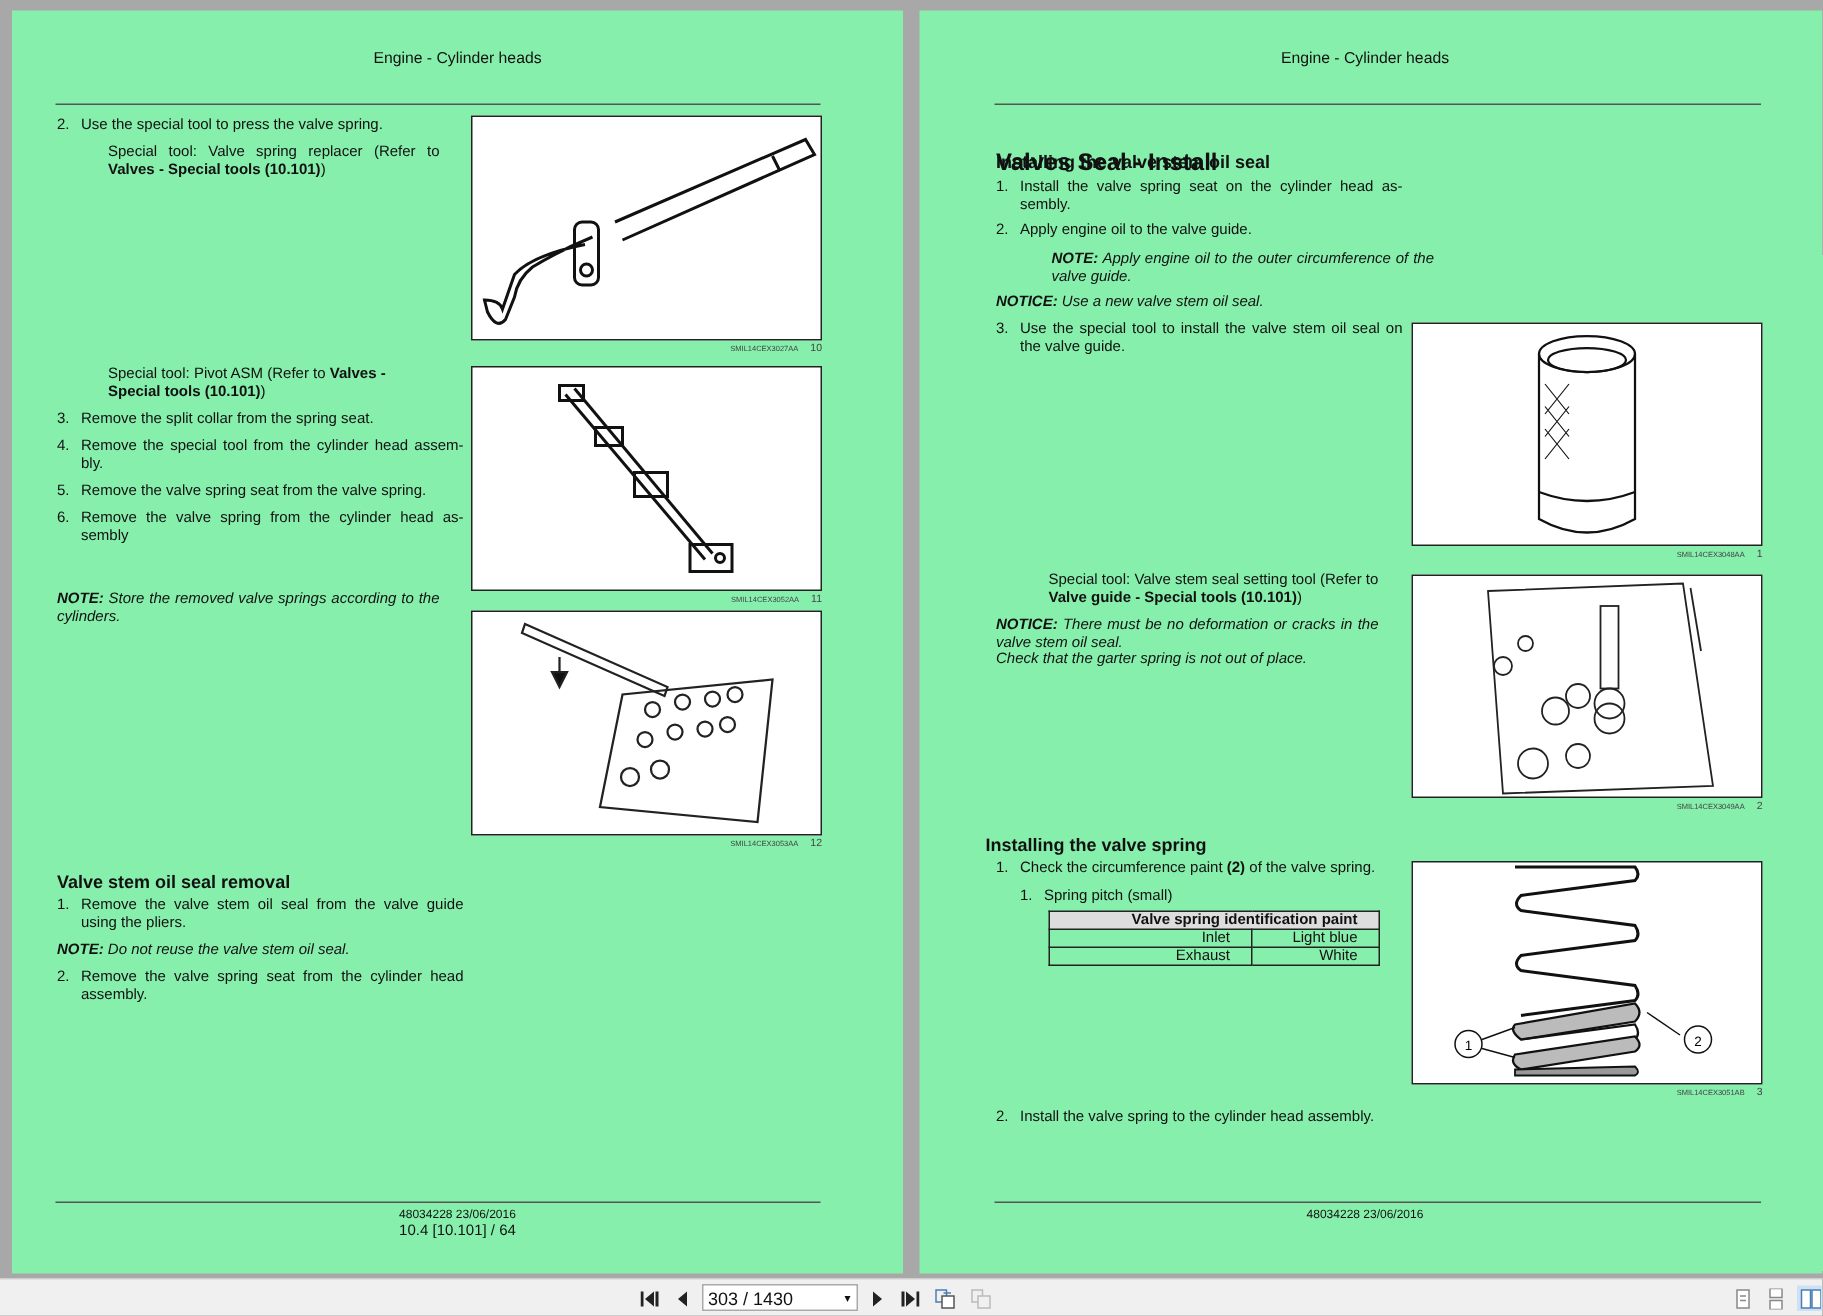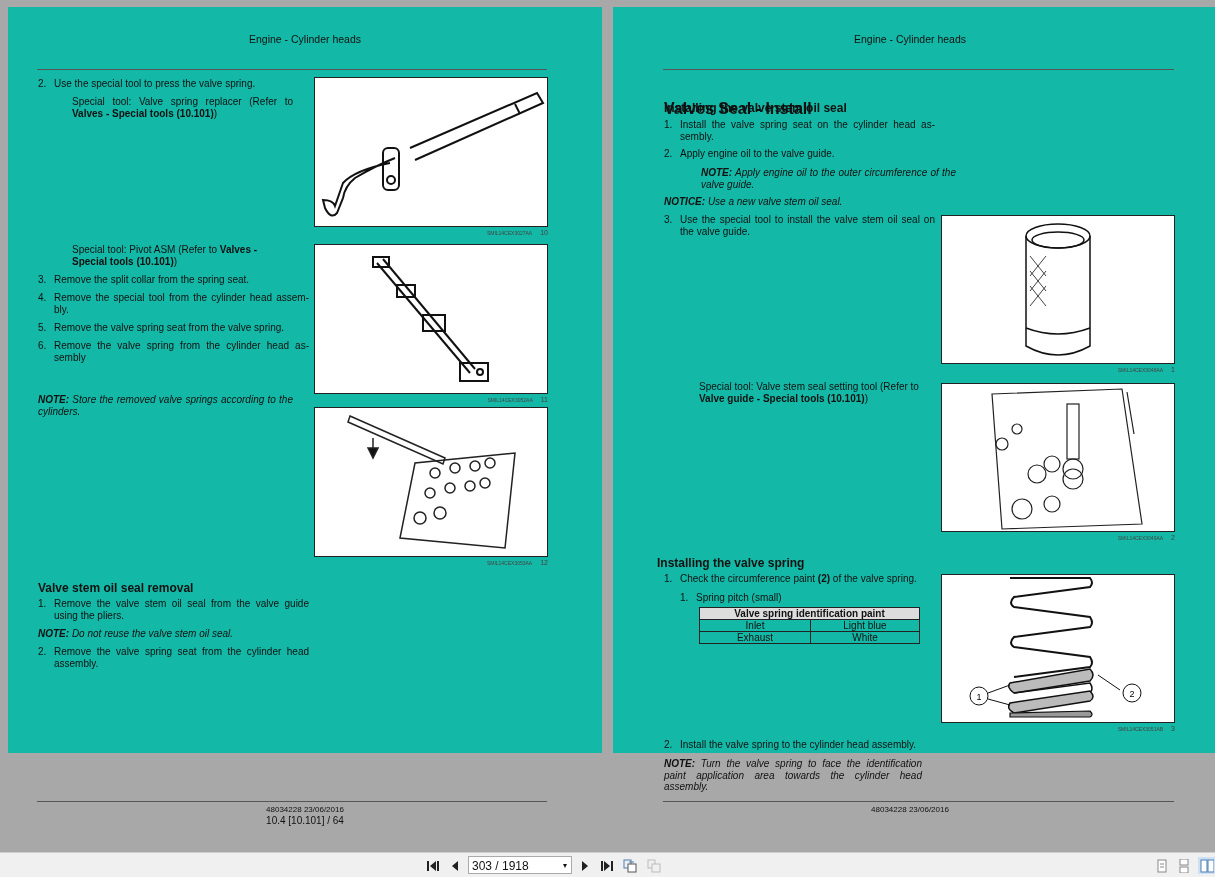--- a/index.html
+++ b/index.html
@@ -1,36 +1,36 @@
 <!DOCTYPE html>
 <html><head>
 <meta charset="utf-8">
 <style>
   html, body { margin:0; padding:0; }
   body { width:1215px; height:877px; background:#a8a8a8; position:relative; overflow:hidden; font-family:"Liberation Sans", sans-serif; color:#111; }
-  .page { position:absolute; top:7px; width:594px; height:746px; background:#14b8a6; }
+  .page { position:absolute; top:7px; width:594px; height:842px; background:#86efac; }
   .page.left { left:8px; }
   .page.right { left:613px; width:602px; }
   .runhead { position:absolute; top:26px; left:0; right:0; text-align:center; font-size:10.5px; }
   .hrule { position:absolute; height:1px; background:#555; }
   .txt { position:absolute; font-size:10px; line-height:11.5px; }
   .li { position:absolute; font-size:10px; line-height:11.5px; padding-left:16px; text-align:justify; }
   .li .num { position:absolute; left:0; top:0; }
   .note { position:absolute; font-size:10px; line-height:11.5px; font-style:italic; text-align:justify; }
   .note b { font-style:italic; }
   .h1 { position:absolute; font-size:16px; font-weight:bold; }
   .h2 { position:absolute; font-size:12px; font-weight:bold; }
   .fig { position:absolute; border:1px solid #222; background:#fff; overflow:hidden; }
   .figcap { position:absolute; font-size:5px; color:#444; text-align:right; }
   .figcap .n { font-size:7px; margin-left:8px; }
   .footer { position:absolute; top:798px; left:0; right:0; text-align:center; }
   .footer .doc { font-size:8px; line-height:10px; }
   .footer .pg { font-size:10px; line-height:12px; }
   table.paint { position:absolute; border-collapse:collapse; font-size:10px; }
-  table.paint td, table.paint th { border:1px solid #222; padding:0 2px; height:11px; line-height:11px; text-align:center; }
+  table.paint td, table.paint th { border:1px solid #222; padding:0 14px; height:11px; line-height:11px; text-align:right; }
   table.paint th { background:#ddd; font-weight:bold; }
   .toolbar { position:absolute; left:0; right:0; top:852px; height:25px; background:#f0f0f0; border-top:1px solid #cfcfcf; }
   .tb { position:absolute; top:4px; height:17px; display:flex; align-items:center; justify-content:center; cursor:pointer; }
   .pagebox { position:absolute; left:468px; top:3px; width:104px; height:18px; border:1px solid #aaa; background:#fff; font-size:12px; line-height:18px; box-sizing:border-box; padding-left:3px; }
   .pagebox .dd { position:absolute; right:4px; top:0; font-size:8px; }
 </style>
 </head>
 <body>
 
 <div class="page left">
@@ -137,20 +137,21 @@
         <path d="M84,112 Q116,124 148,112"></path>
         <path d="M88,40 L104,60 M88,55 L104,75 M88,70 L104,90 M104,40 L88,60 M104,55 L88,75 M104,70 L88,90" stroke-width="0.8"></path>
       </g>
     </svg>
   </div>
   <div class="figcap" style="top:359px;left:328px;width:234px;"><span>SMIL14CEX3048AA</span><span class="n">1</span></div>
 
   <div class="txt" style="top:374px;left:86px;width:222px;">
     <span>Special tool: Valve stem seal setting tool (Refer to </span><b>Valve guide - Special tools (10.101)</b><span>)</span>
   </div>
+  <div class="note" style="top:404px;left:51px;width:255px;"><b>NOTICE:</b><span> There must be no deformation or cracks in the valve stem oil seal.</span><br><span>Check that the garter spring is not out of place.</span></div>
 
   <div class="fig" style="top:376px;left:328px;width:232px;height:147px;">
     <svg width="232" height="147" viewBox="0 0 232 147">
       <g fill="none" stroke="#222" stroke-width="1.2">
         <path d="M50,10 L180,5 L200,140 L60,145 Z"></path>
         <rect x="125" y="20" width="12" height="55"></rect>
         <circle cx="131" cy="85" r="10"></circle>
           <circle cx="131" cy="95" r="10"></circle>
         <circle cx="110" cy="80" r="8"></circle>
           <circle cx="95" cy="90" r="9"></circle>
@@ -200,21 +201,20 @@
       </g>
       <circle cx="37" cy="121" r="9" fill="#fff" stroke="#111" stroke-width="1"></circle>
       <text x="37" y="125" font-size="9" text-anchor="middle" font-family="Liberation Sans, sans-serif">1</text>
       <circle cx="190" cy="118" r="9" fill="#fff" stroke="#111" stroke-width="1"></circle>
       <text x="190" y="122" font-size="9" text-anchor="middle" font-family="Liberation Sans, sans-serif">2</text>
     </svg>
   </div>
   <div class="figcap" style="top:718px;left:328px;width:234px;"><span>SMIL14CEX3051AB</span><span class="n">3</span></div>
 
   <div class="li" style="top:732px;left:51px;width:260px;"><span class="num">2.</span><span>Install the valve spring to the cylinder head assembly.</span></div>
-  <div class="note" style="top:751px;left:51px;width:258px;"><b>NOTE:</b><span> Turn the valve spring to face the identification paint application area towards the cylinder head assembly.</span></div>
 
   <div class="hrule" style="top:794px;left:50px;width:511px;"></div>
   <div class="footer" style="right:8px;">
     <div class="doc">48034228 23/06/2016</div>
   </div>
 </div>
 
 <div class="toolbar">
   <div class="tb" style="left:426px;width:16px;">
     <svg width="14" height="12">
@@ -222,21 +222,21 @@
         <polygon points="9,1 3,6 9,11" fill="#222"></polygon>
         <rect x="10" y="1" width="2" height="10" fill="#222"></rect>
       </svg>
   </div>
   <div class="tb" style="left:448px;width:14px;">
     <svg width="10" height="12">
         <polygon points="8,1 2,6 8,11" fill="#222"></polygon>
       </svg>
   </div>
   <div class="pagebox">
-    <span>303 / 1918</span>
+    <span>303 / 1430</span>
     <span class="dd">▾</span>
   </div>
   <div class="tb" style="left:578px;width:14px;">
     <svg width="10" height="12">
         <polygon points="2,1 8,6 2,11" fill="#222"></polygon>
       </svg>
   </div>
   <div class="tb" style="left:598px;width:16px;">
     <svg width="14" height="12">
         <rect x="2" y="1" width="2" height="10" fill="#222"></rect>

